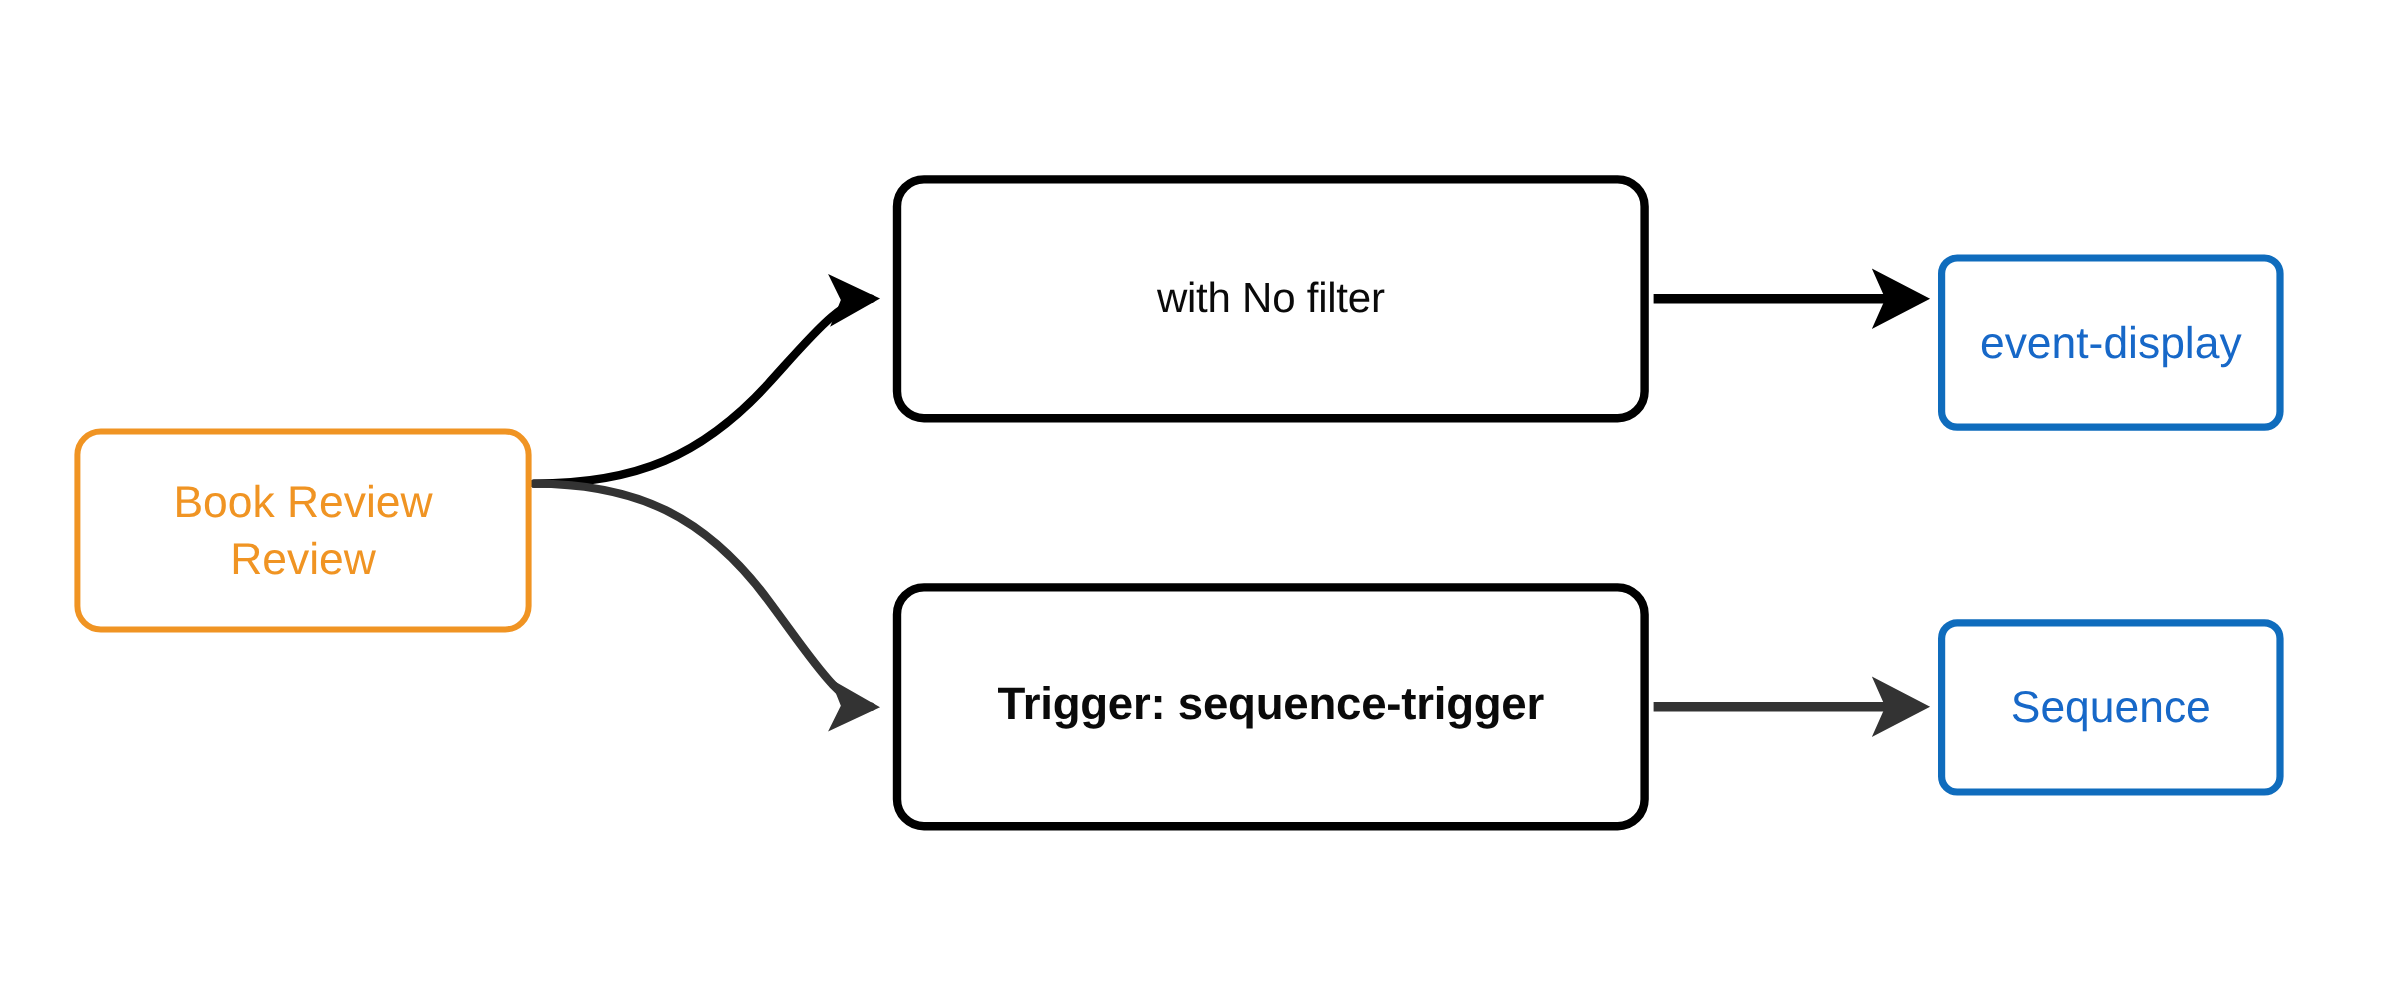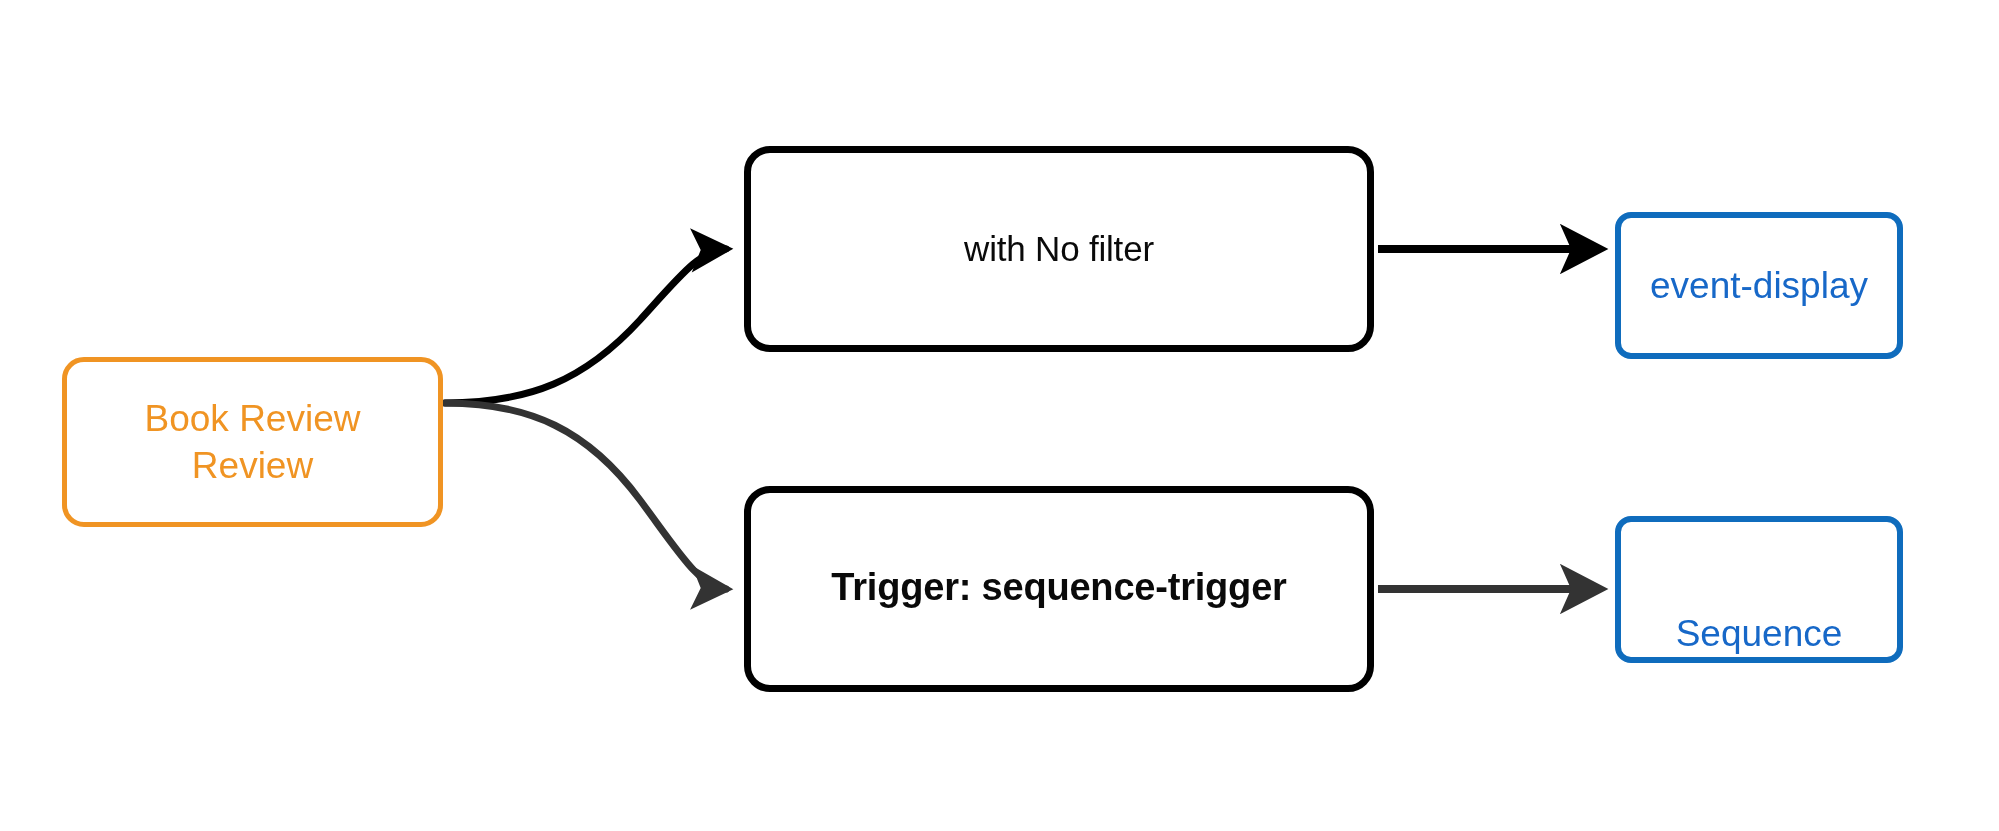--- a/index.html
+++ b/index.html
@@ -76,21 +76,21 @@
   .node-sink {
     left: 1615px;
     width: 288px;
     height: 147px;
     border: 6px solid #0F6CBD;
     border-radius: 16px;
     color: #1768C8;
     font-size: 37px;
   }
   .node-sink.top { top: 176px; margin-top: 36px; }
-  .node-sink.bottom { top: 516px; justify-content: flex-end; }
+  .node-sink.bottom { top: 516px; }
 </style>
 </head>
 <body>
 
 <div id="canvas">
 
   <svg id="edges" viewBox="0 0 1999 831" width="1999" height="831" xmlns="http://www.w3.org/2000/svg">
     <defs>
       <marker id="arrow-black" viewBox="0 0 12 12" refX="9.2" refY="6" markerWidth="7" markerHeight="7" orient="auto-start-reverse">
         <path d="M 0.6 0.6 L 11 6 L 0.6 11.4 L 3 6 Z" fill="#000000"></path>

